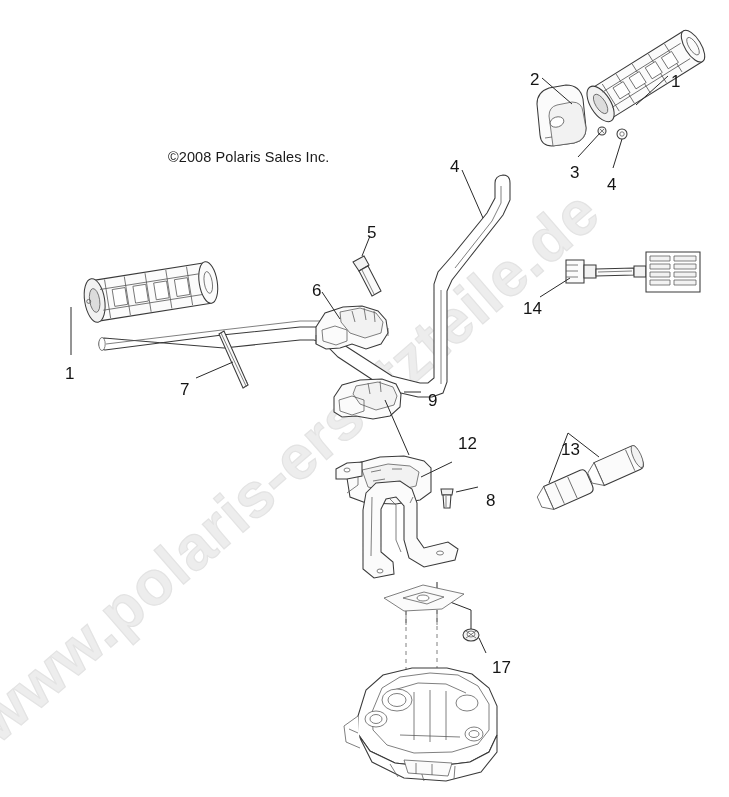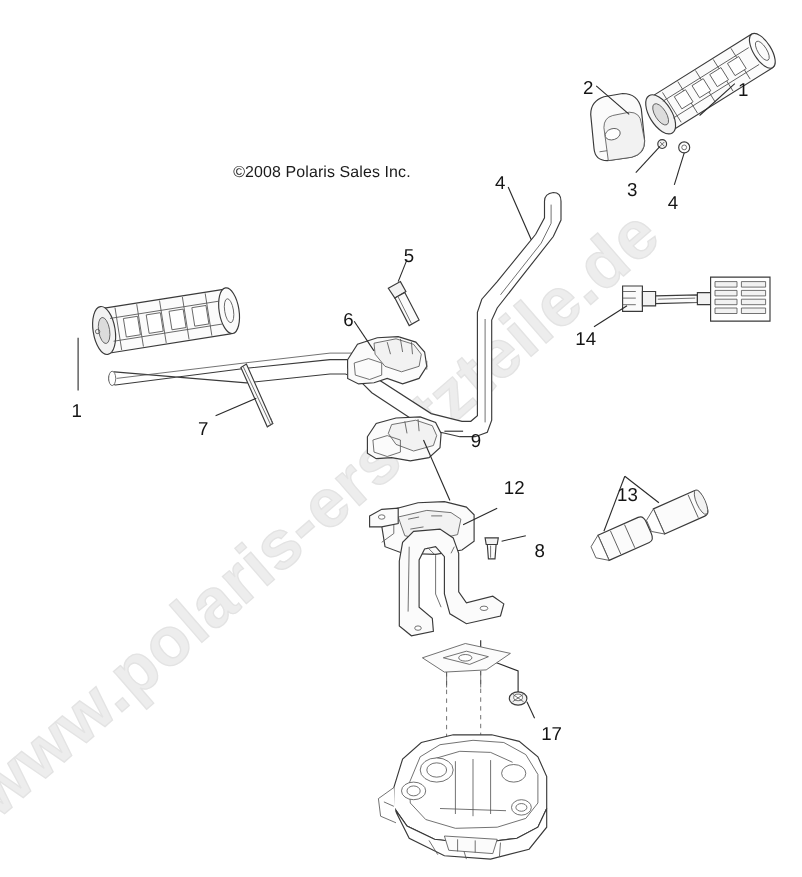--- a/index.html
+++ b/index.html
@@ -29,21 +29,20 @@
     stroke-width:1.2;
     letter-spacing:1px;
   }
   .copyright{
     position:absolute;
     font-family:"Liberation Sans", sans-serif;
     font-size:14.5px;
     color:#1a1a1a;
     white-space:nowrap;
     letter-spacing:0.1px;
-    margin-left:44px;
   }
   .callout{
     position:absolute;
     font-family:"Liberation Sans", sans-serif;
     font-size:17px;
     color:#141414;
     line-height:1;
     white-space:nowrap;
     user-select:none;
   }

